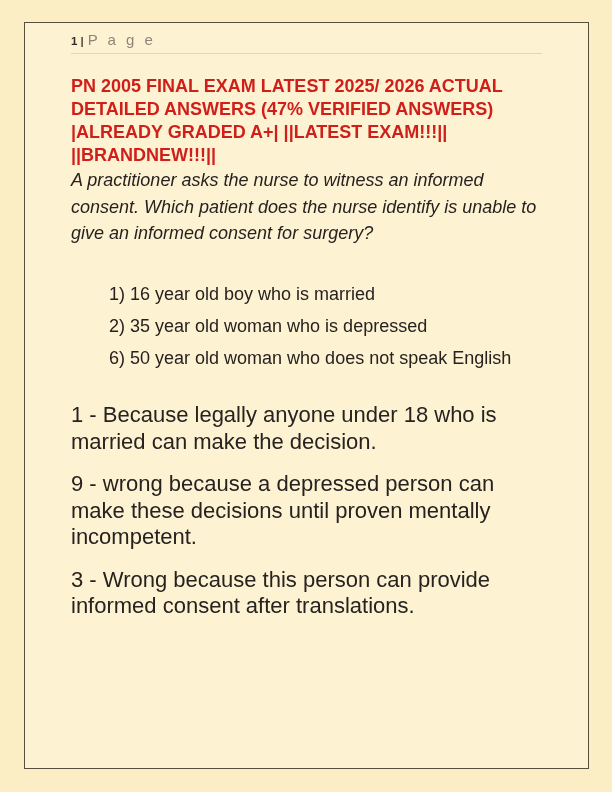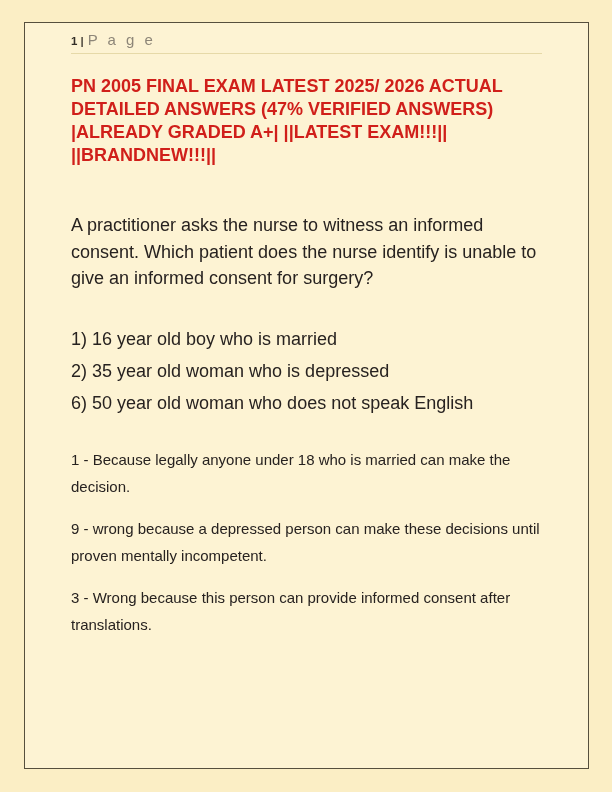--- a/index.html
+++ b/index.html
@@ -52,38 +52,39 @@
   }
   .exam-title {
     margin-top: 21px;
     text-align: left;
     color: #d01f1a;
     font-weight: 700;
     font-size: 18px;
     line-height: 23px;
   }
   .question {
-    margin-top: 45px;
     font-size: 18px;
     line-height: 26.5px;
+    font-style: italic;
   }
   .options {
     margin-top: 34px;
+    margin-left: 38px;
   }
   .options p {
     margin: 0 0 5.5px 0;
     font-size: 18px;
     line-height: 26.5px;
   }
   .rationales {
     margin-top: 31px;
   }
   .rationales p {
     margin: 16px 0 7px 0;
-    font-size: 15px;
+    font-size: 22px;
     line-height: 26.5px;
   }
   mark.hl {
     background: #fdfd02;
     color: inherit;
     padding: 3px 3px 3px 2px;
     margin-left: -2px;
   }
 </style>
 </head>

